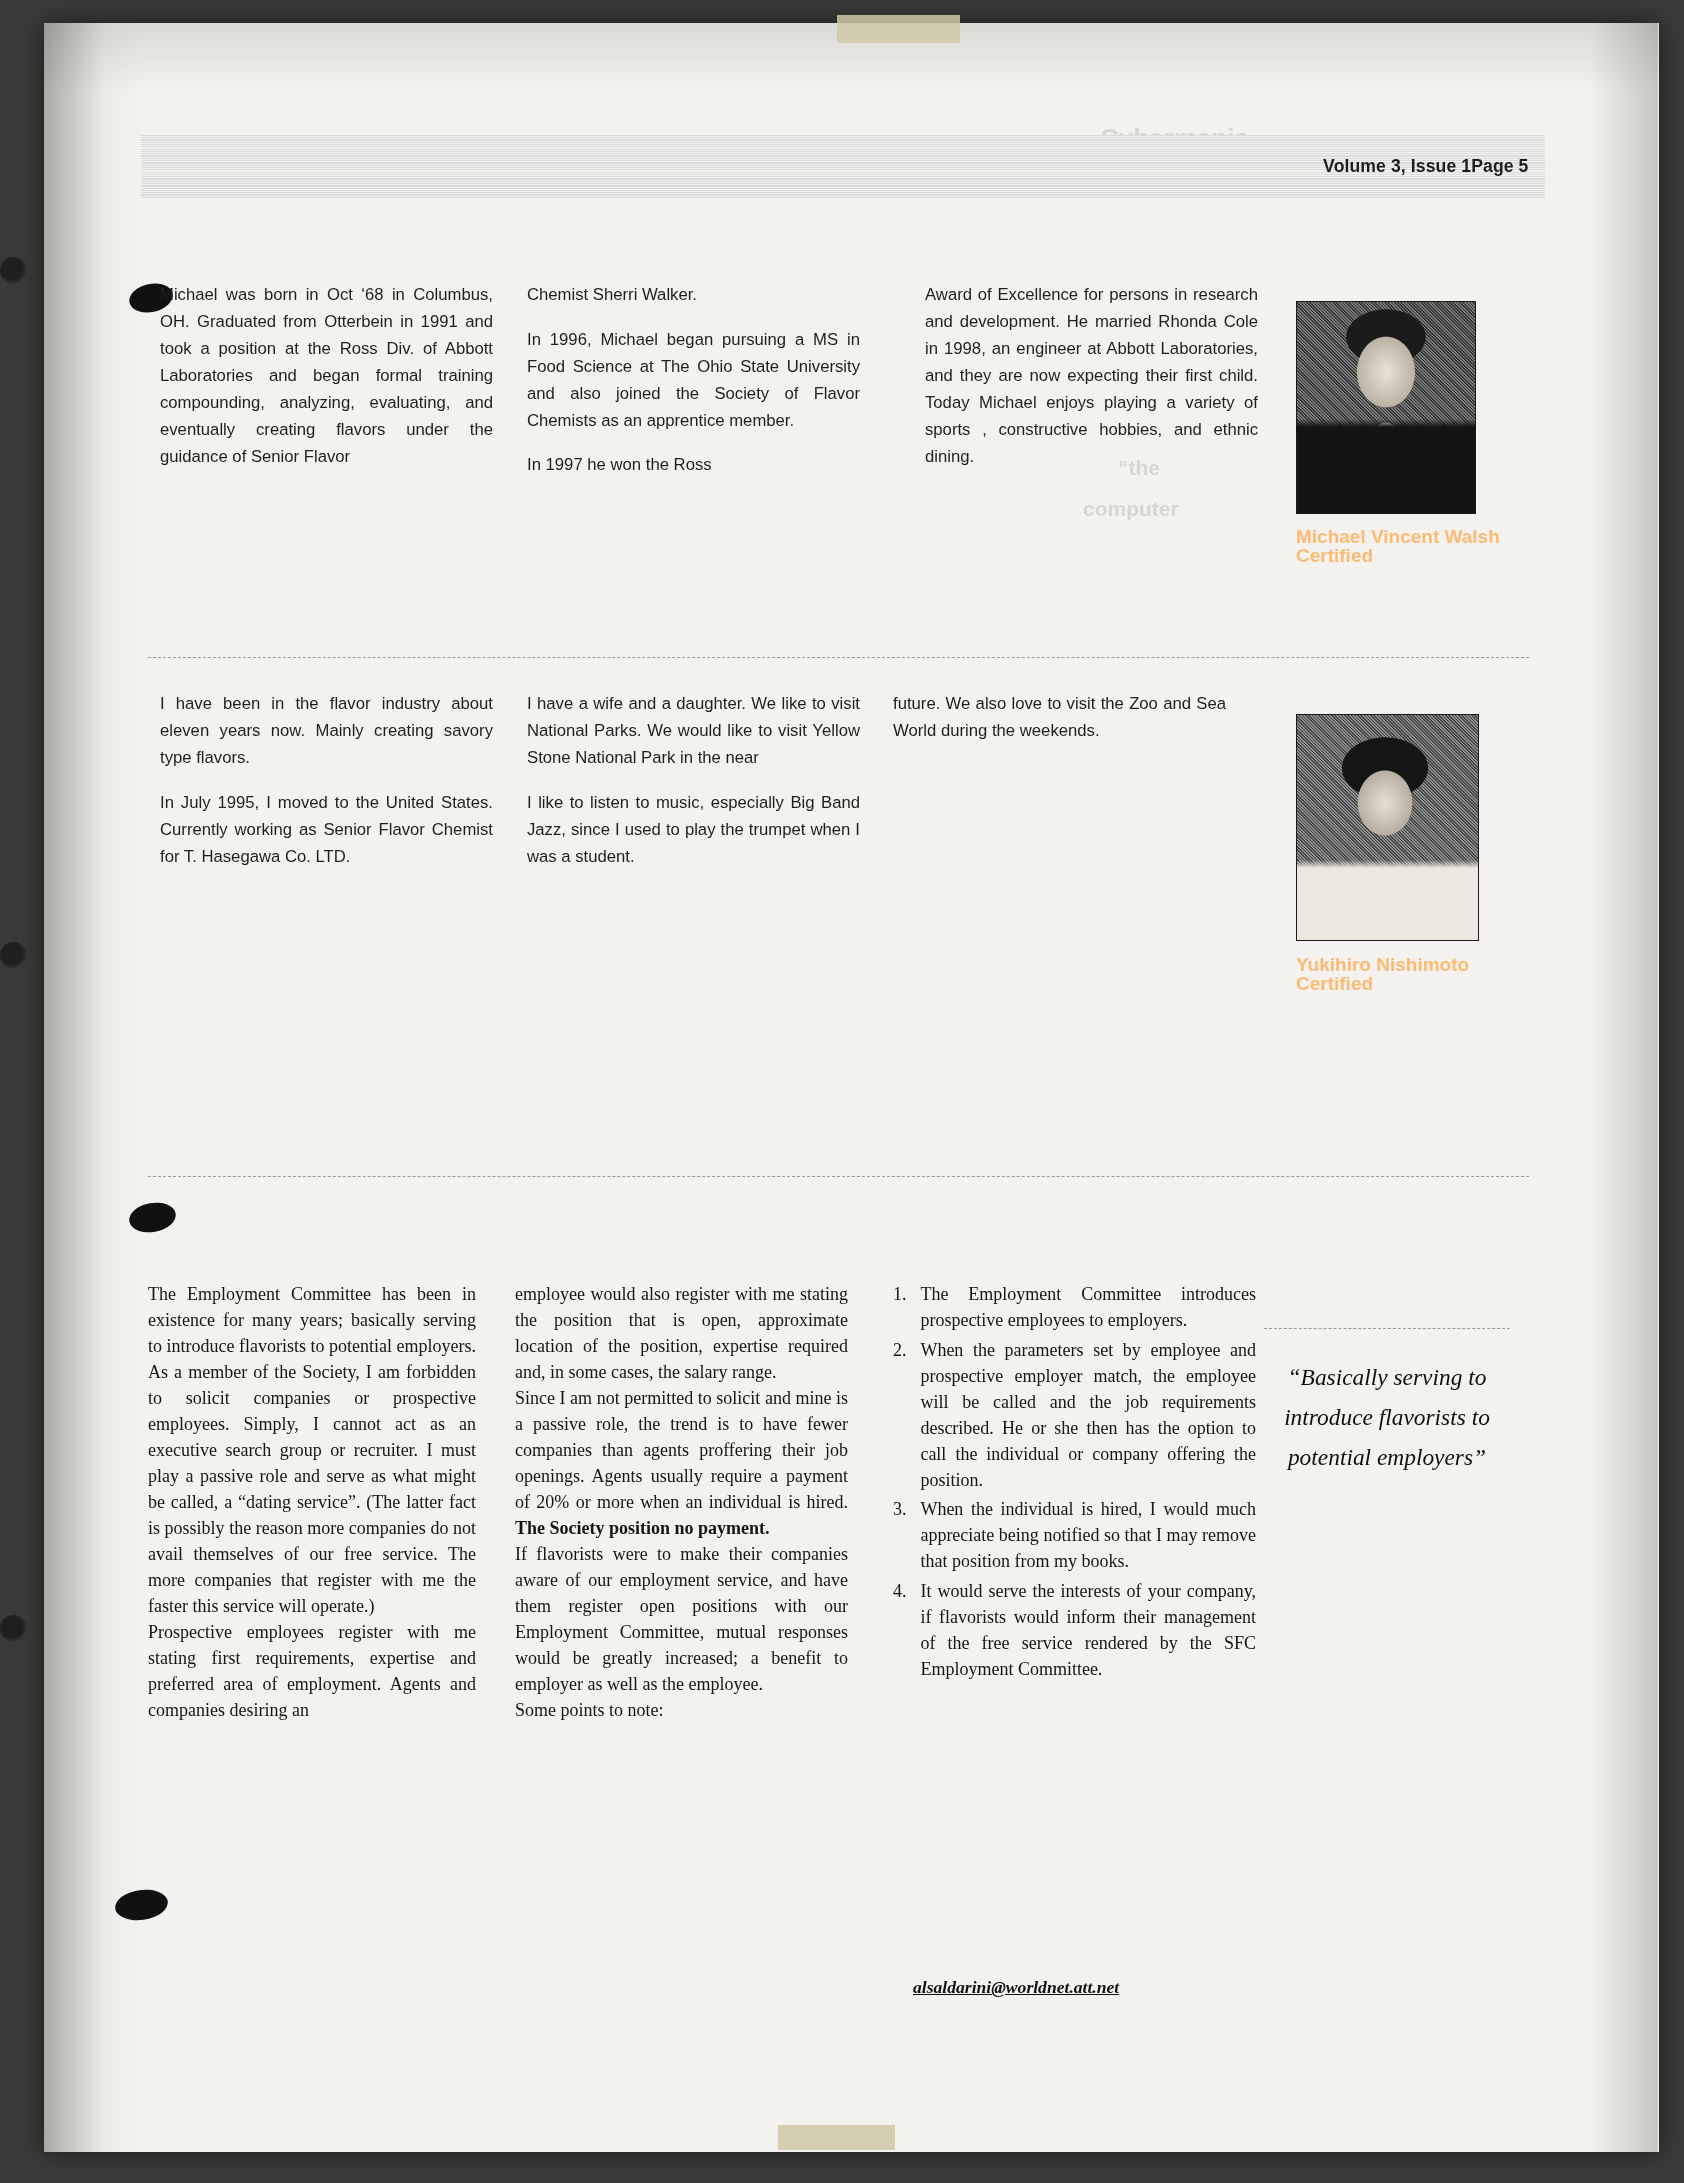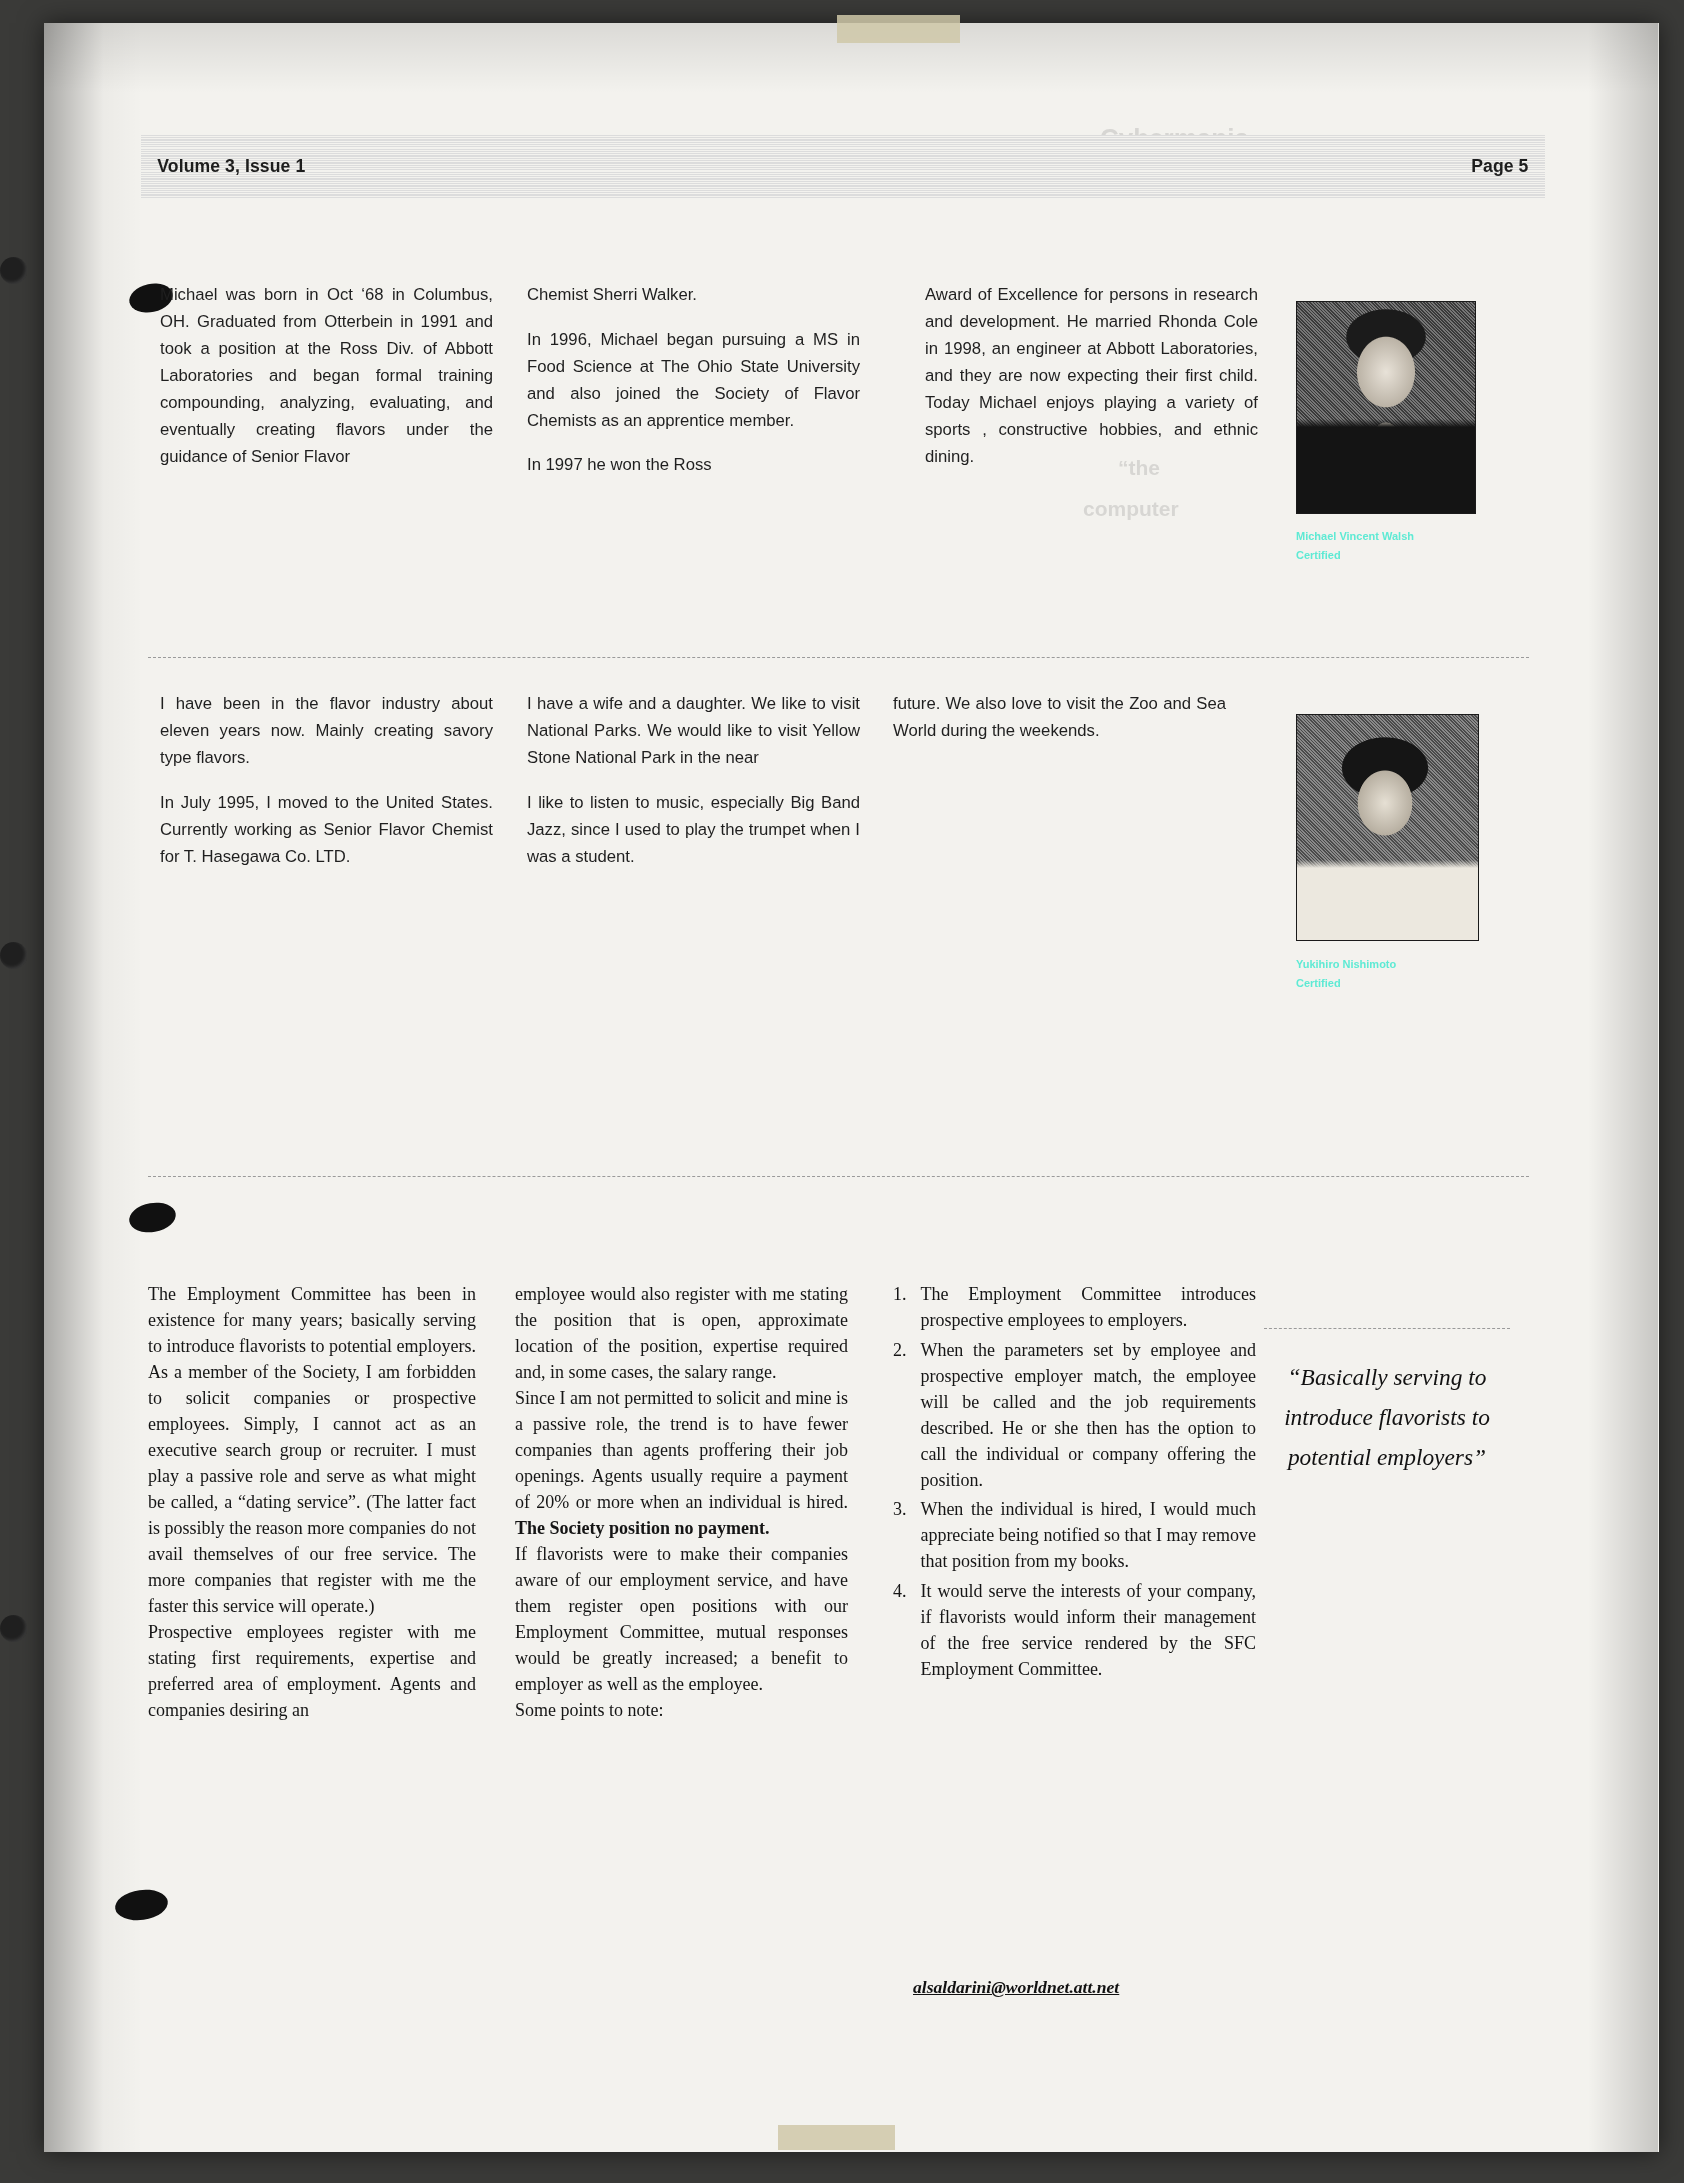--- a/index.html
+++ b/index.html
@@ -87,21 +87,21 @@
   #masthead {
     position: absolute;
     left: 5.9px;
     top: 11.7px;
     width: 1404px;
     height: 63px;
     background: repeating-linear-gradient(
       0deg, #dcdcdc 0px, #dcdcdc 1.2px, #f3f2ee 1.2px, #f3f2ee 2.3px);
     display: flex;
     align-items: center;
-    justify-content: space-between;
+    justify-content: flex-end;
     padding: 0 16.4px;
     box-sizing: border-box;
   }
   #masthead .mh-text {
     font-weight: bold;
     font-size: 17.6px;
     letter-spacing: 0.1px;
     color: #1d1d1d;
   }
   .txtcol {
@@ -122,24 +122,24 @@
       repeating-linear-gradient(45deg, #6e6e6e 0 1.8px, #2c2c2c 1.8px 3.5px);
     border: 1.2px solid #1a1a1a;
     overflow: hidden;
   }
   .photo-inner {
     position: absolute;
     inset: 0;
   }
   .photo-caption {
     position: absolute;
-    font-size: 11px;
+    font-size: 19px;
     font-weight: bold;
     line-height: 19px;
-    color: #5eead4;
+    color: #fdba74;
   }
 
   .hr-dot {
     position: absolute;
     border-top: 1.2px dashed #9a9a9a;
   }
 
   
   #section-head {
     position: absolute;

